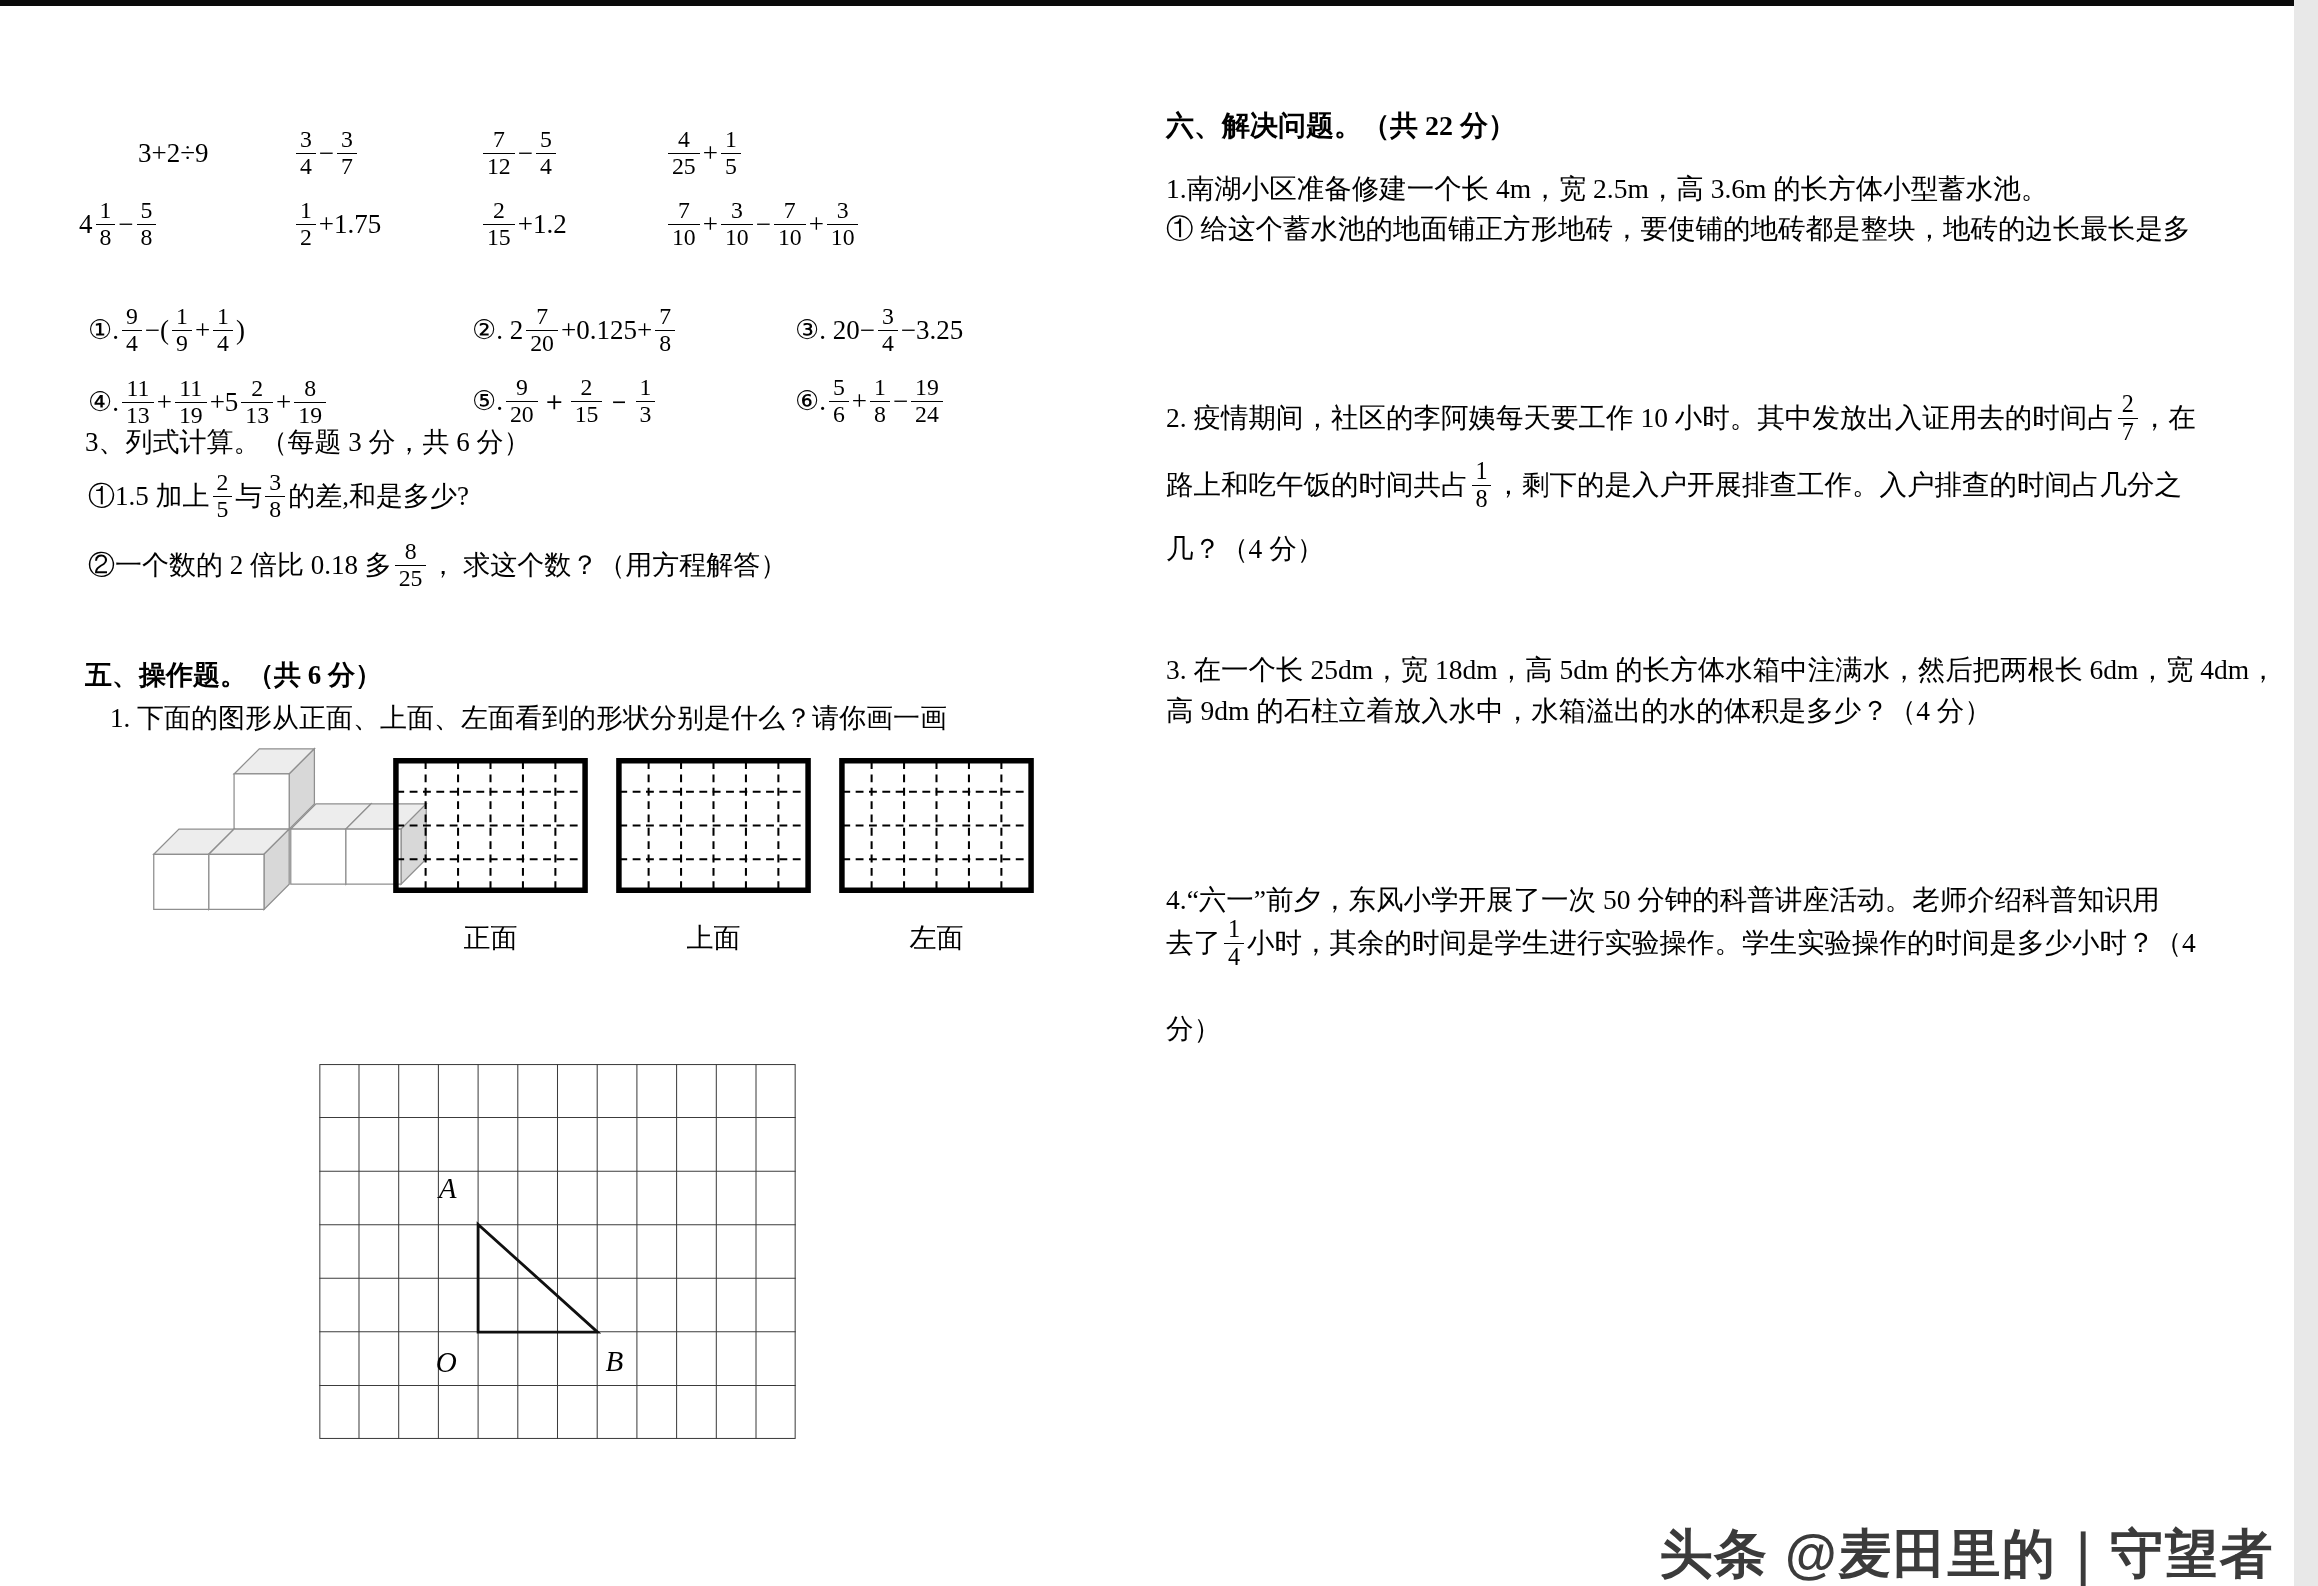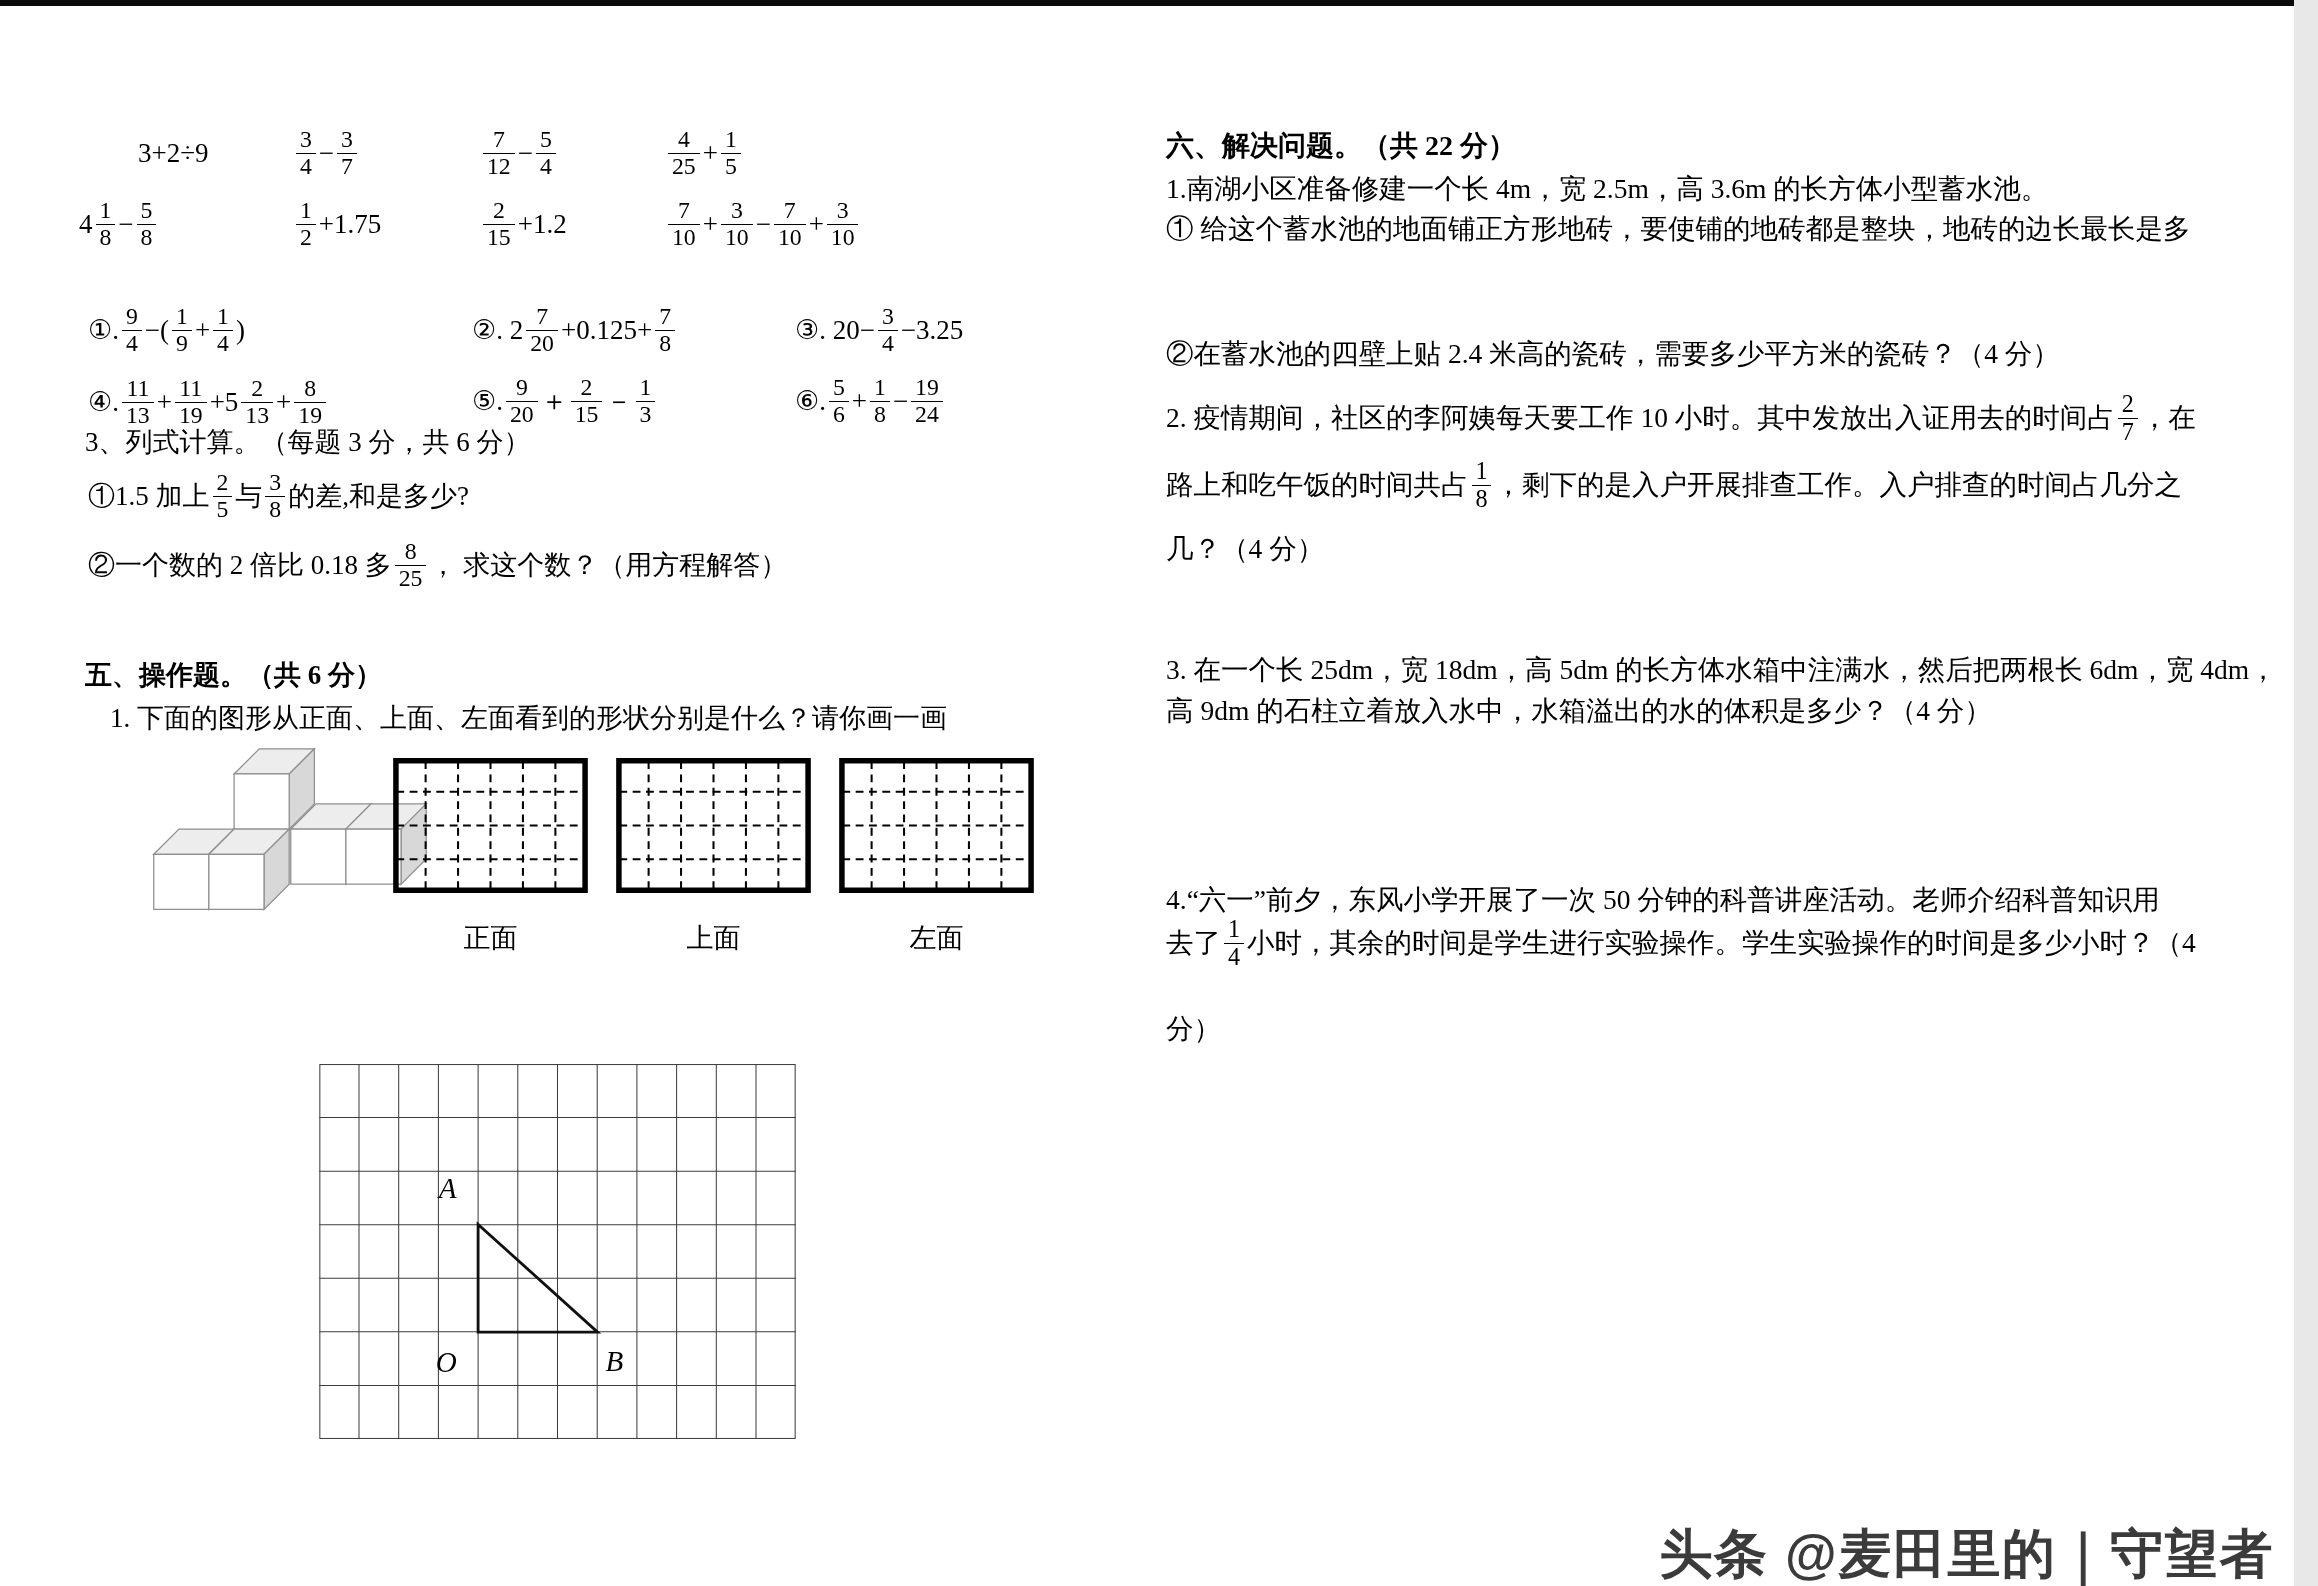--- a/index.html
+++ b/index.html
@@ -248,25 +248,24 @@
       <line x1="0" y1="272.57142857142856" x2="606" y2="272.57142857142856" class="thin"></line>
       <line x1="0" y1="340.7142857142857" x2="606" y2="340.7142857142857" class="thin"></line>
       <line x1="0" y1="408.85714285714283" x2="606" y2="408.85714285714283" class="thin"></line>
       <rect x="0.7" y="0.7" width="604.6" height="475.6" class="thinrect"></rect>
     <polygon class="tri" points="202,204 202,341 354,341"></polygon>
     <text class="vlabel" x="152" y="170">A</text>
     <text class="vlabel" x="148" y="392">O</text>
     <text class="vlabel" x="364" y="390">B</text>
   </svg>
 
-  <div class="t bold fs36" style="left:1166px;top:128px">六、解决问题。（共 22 分）</div>
+  <div class="t bold fs36" style="left:1166px;top:108px">六、解决问题。（共 22 分）</div>
 
   <div class="t fs35" style="left:1166px;top:172px">1.南湖小区准备修建一个长 4m，宽 2.5m，高 3.6m 的长方体小型蓄水池。</div>
   <div class="t fs35" style="left:1166px;top:212px">① 给这个蓄水池的地面铺正方形地砖，要使铺的地砖都是整块，地砖的边长最长是多</div>
-  <div class="t fs35" style="left:1166px;top:337px">②在蓄水池的四壁上贴 2.4 米高的瓷砖，需要多少平方米的瓷砖？（4 分）</div>
 
   <div class="m fs35" style="left:1166px;top:385px">2.  疫情期间，社区的李阿姨每天要工作 10 小时。其中发放出入证用去的时间占<span class="frac">
         <span class="num">2</span>
         <span class="den">7</span>
       </span>，在</div>
   <div class="m fs35" style="left:1166px;top:452px">路上和吃午饭的时间共占<span class="frac">
         <span class="num">1</span>
         <span class="den">8</span>
       </span>，剩下的是入户开展排查工作。入户排查的时间占几分之</div>
   <div class="t fs35" style="left:1166px;top:532px">几？（4 分）</div>

